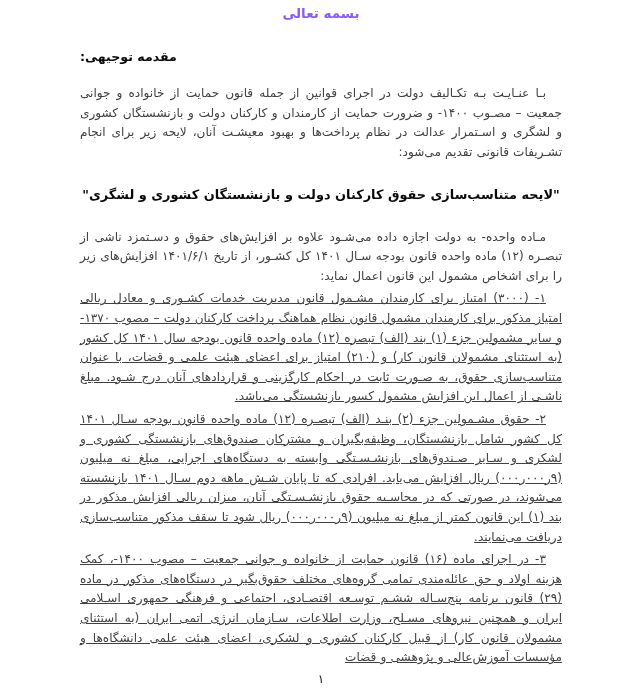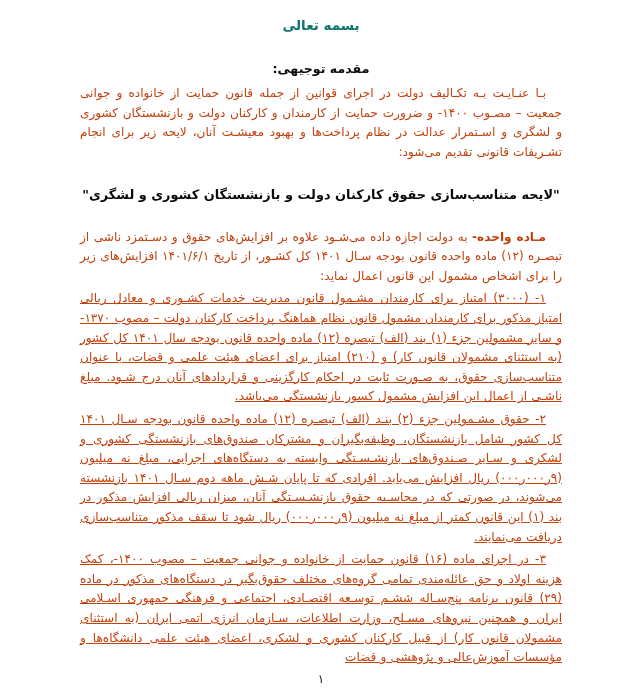--- a/index.html
+++ b/index.html
@@ -29,60 +29,60 @@
     right: 80px;
     left: 80px;
     direction: rtl;
     text-align: justify;
   }
   .basmala {
     text-align: center;
     font-weight: bold;
     font-size: 13.5px;
     letter-spacing: 0.2px;
-    margin-top: 17px;
+    margin-top: 5px;
     margin-bottom: 0;
     line-height: 1.2;
-    color: #0f766e;
+    color: #8b5cf6;
   }
   .section-head {
     font-weight: bold;
     font-size: 12.6px;
     margin-top: 28px;
-    margin-bottom: 8px;
-    text-align: center;
+    margin-bottom: 20px;
+    text-align: left;
     color: #0b0b0b;
   }
   p.para {
     font-size: 12.1px;
     line-height: 19.6px;
     margin: 0;
     text-align: justify;
     text-justify: inter-word;
-    color: #c2410c;
+    color: #404040;
     word-spacing: 0.3px;
   }
   p.para.indent {
     text-indent: 16px;
   }
   .law-title {
     text-align: center;
     font-weight: bold;
     font-size: 12.9px;
     margin-top: 23px;
     margin-bottom: 24px;
     line-height: 1.4;
     color: #0a0a0a;
   }
   .clause {
     margin-top: 2px;
     text-decoration: underline;
   }
   .article-lead {
-    font-weight: bold;
+    font-weight: normal;
   }
   .page-number {
     position: absolute;
     bottom: 14px;
     left: 0;
     right: 0;
     text-align: center;
     font-size: 12px;
     color: #1a1a1a;
     direction: rtl;

